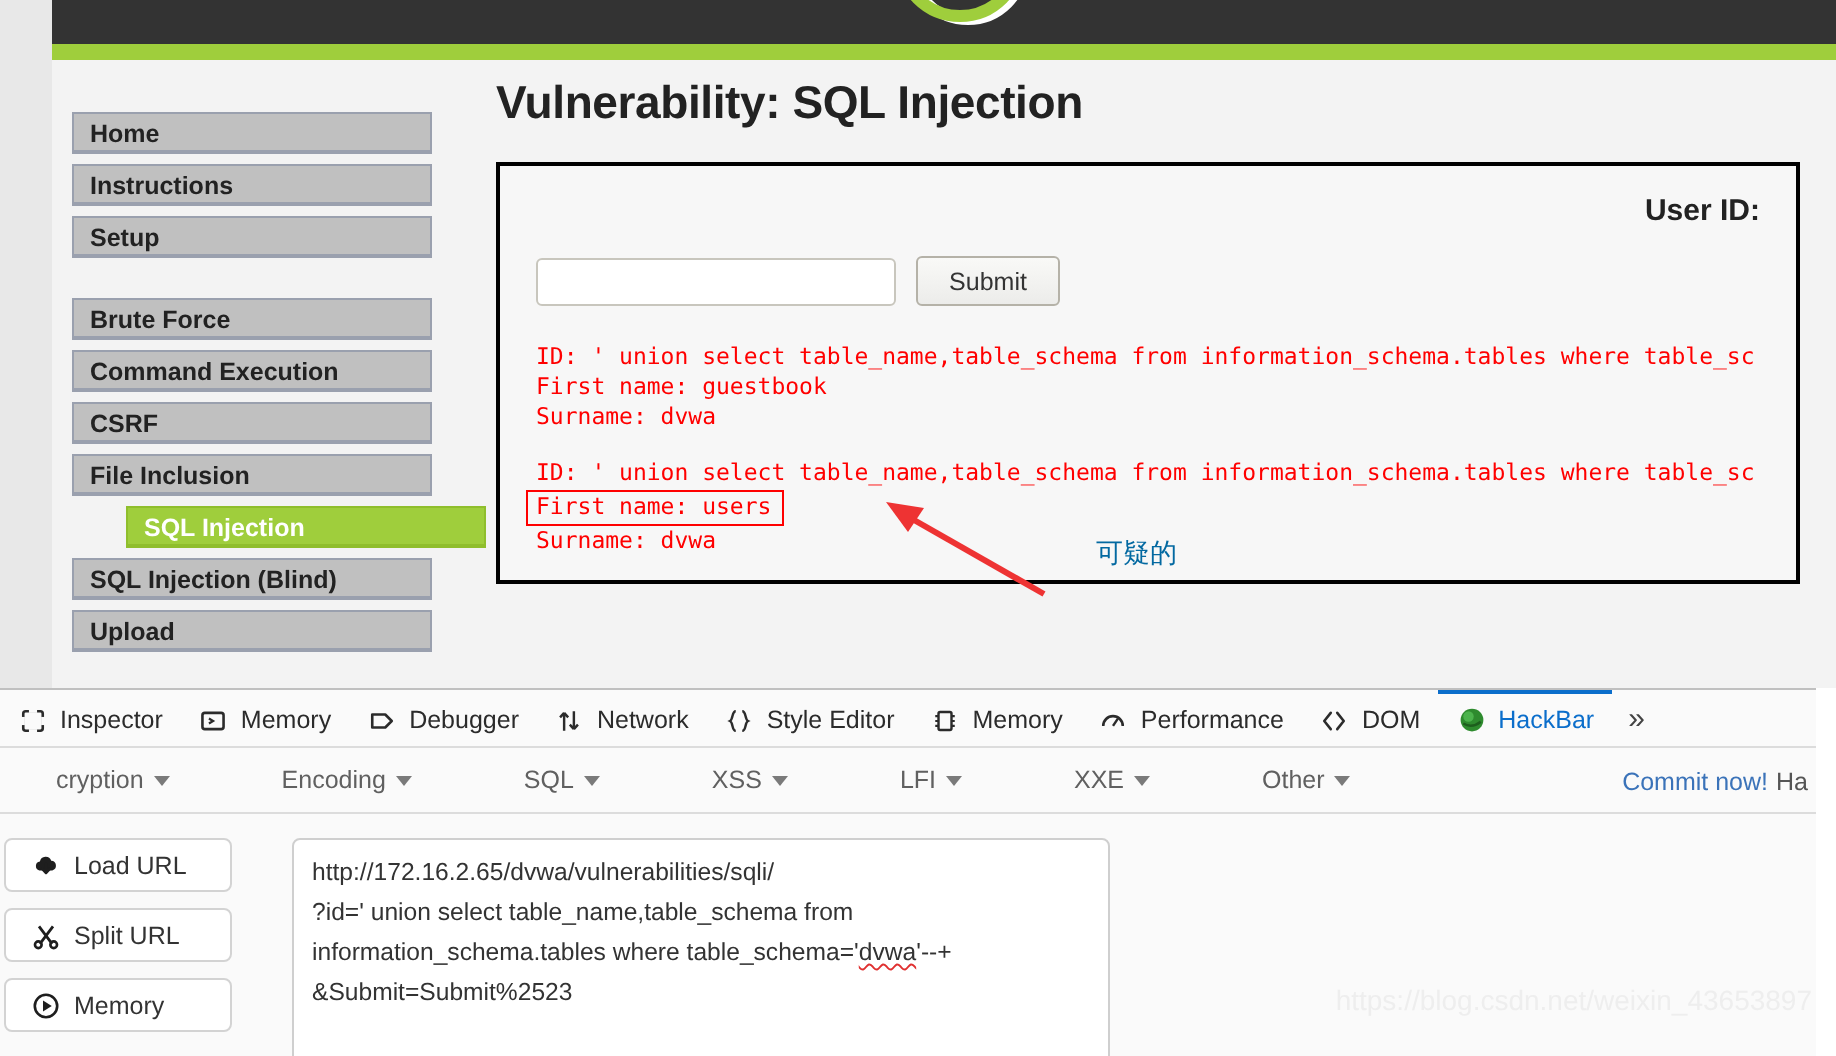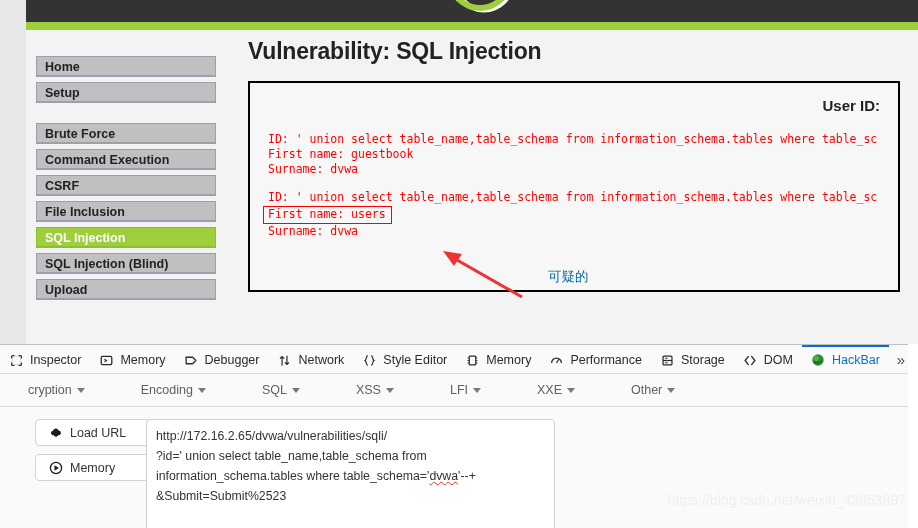--- a/index.html
+++ b/index.html
@@ -37,21 +37,21 @@
   #sidebar {
     position: absolute; left: 36px; top: 56px; width: 170px;
   }
   .nav-item {
     display: block; width: 180px; height: 21px; line-height: 20px;
     background: #c0c0c0; border: 1px solid #9aa0ae; border-bottom-width: 2px;
     color: #222; font-size: 12.5px; font-weight: bold;
     padding-left: 8px; margin-bottom: 5px; cursor: pointer;
     white-space: nowrap; overflow: hidden;
   }
-  .nav-item.active { background: #9fce3c; color: #ffffff; border-color: #8fbe2c; }
+  .nav-item.active { background: #9fce3c; color: #ffffff; border-color: #8fbe2c; margin-left: 27px; }
   .nav-gap { height: 15px; }
 
   
   #content { position: absolute; left: 248px; top: 38px; width: 700px; }
   #page-title {
     font-size: 23px; font-weight: bold; color: #222; margin: 0 0 16px 0;
     letter-spacing: -0.2px;
   }
   #vuln-box {
     position: relative; width: 652px; height: 211px;
@@ -132,21 +132,21 @@
   #commit-tail { color: #555; margin-left: 4px; }
 
   #hb-body { position: relative; padding: 8px 0 0 0; height: 120px; }
   #hb-buttons {
     position: absolute; left: 2px; top: 12px; width: 114px;
   }
   .hb-btn {
     display: flex; align-items: center; gap: 7px;
     width: 114px; height: 27px; margin-bottom: 8px; padding-left: 12px;
     background: #fff; border: 1px solid #d3d3d3; border-radius: 4px;
-    font-size: 12.5px; color: #333; cursor: pointer; margin-left: 33px;
+    font-size: 12.5px; color: #333; cursor: pointer;
   }
   #hb-url {
     position: absolute; left: 146px; top: 12px; width: 409px; height: 118px;
     border: 1px solid #cfcfcf; border-radius: 4px; background: #fff;
     font-family: "Liberation Sans", sans-serif;
     font-size: 12.3px; line-height: 20px; color: #333;
     padding: 6px 9px; resize: none; overflow: hidden;
   }
   .squiggle {
     text-decoration: underline; text-decoration-color: #e03030;
@@ -170,36 +170,41 @@
     <div class="dvwa-logo">
       <svg viewBox="0 0 96 50" width="96" height="50">
         <path d="M20 10 a28 28 0 1 0 56 0 a28 28 0 0 1 -56 0 z" fill="none" stroke="#ffffff" stroke-width="5"></path>
         <path d="M14 6 a30 30 0 1 0 60 0 a30 30 0 0 1 -60 0 z" fill="none" stroke="#9fce3c" stroke-width="6"></path>
       </svg>
     </div>
     <div class="dvwa-greenbar"></div>
 
     <div id="sidebar">
       <div class="nav-item">Home</div>
+      <div class="nav-item">Instructions</div>
       <div class="nav-item">Setup</div>
       <div class="nav-gap"></div>
       <div class="nav-item">Brute Force</div>
       <div class="nav-item">Command Execution</div>
       <div class="nav-item">CSRF</div>
       <div class="nav-item">File Inclusion</div>
       <div class="nav-item active">SQL Injection</div>
       <div class="nav-item">SQL Injection (Blind)</div>
       <div class="nav-item">Upload</div>
     </div>
 
     <div id="content">
       <h1 id="page-title">Vulnerability: SQL Injection</h1>
 
       <div id="vuln-box">
         <div id="userid-label">User ID:</div>
+        <div class="form-row">
+          <input id="userid-input" type="text" value="" style="">
+          <button id="submit-btn">Submit</button>
+        </div>
 
         <div class="sql-out">
           <div class="sql-block">
             <div>ID: ' union select table_name,table_schema from information_schema.tables where table_sc</div>
             <div>First name: guestbook</div>
             <div>Surname: dvwa</div>
           </div>
           <div class="sql-block">
             <div>ID: ' union select table_name,table_schema from information_schema.tables where table_sc</div>
             <div class="boxed-line">First name: users</div>
@@ -284,30 +289,20 @@
         <span class="dt-icon">
           <svg width="13" height="13" viewBox="0 0 16 16">
               <path d="M2 11 a6 6 0 0 1 12 0" fill="none" stroke="#2b2b2b" stroke-width="1.6"></path>
               <path d="M8 11 L11 6.5" stroke="#2b2b2b" stroke-width="1.5"></path>
             </svg>
         </span>
         <span>Performance</span>
       </div>
       <div class="dt-tab">
         <span class="dt-icon">
-          <svg width="13" height="13" viewBox="0 0 16 16">
-              <rect x="2.5" y="2.5" width="11" height="11" rx="1.2" fill="none" stroke="#2b2b2b" stroke-width="1.5"></rect>
-              <path d="M2.5 8 h11" stroke="#2b2b2b" stroke-width="1.5"></path>
-              <path d="M5 5.3 h3 M5 10.7 h3" stroke="#2b2b2b" stroke-width="1.3"></path>
-            </svg>
-        </span>
-        <span>Storage</span>
-      </div>
-      <div class="dt-tab">
-        <span class="dt-icon">
           <svg width="14" height="13" viewBox="0 0 16 16">
               <path d="M6 3 L2 8 L6 13" fill="none" stroke="#2b2b2b" stroke-width="1.6" stroke-linecap="round" stroke-linejoin="round"></path>
               <path d="M10 3 L14 8 L10 13" fill="none" stroke="#2b2b2b" stroke-width="1.6" stroke-linecap="round" stroke-linejoin="round"></path>
             </svg>
         </span>
         <span>DOM</span>
       </div>
       <div class="dt-tab sel">
         <span class="dt-icon">
           <svg width="14" height="14" viewBox="0 0 16 16">
@@ -342,37 +337,51 @@
         <span>LFI</span>
         <span class="caret"></span>
       </div>
       <div class="hb-menu-item">
         <span>XXE</span>
         <span class="caret"></span>
       </div>
       <div class="hb-menu-item">
         <span>Other</span>
         <span class="caret"></span>
+      </div>
+      <div id="hb-right">
+        <span id="commit-link">Commit now!</span>
+        <span id="commit-tail">Ha</span>
       </div>
     </div>
 
     <div id="hb-body">
       <div id="hb-buttons">
         <div class="hb-btn">
           <span class="dt-icon">
             <svg width="14" height="14" viewBox="0 0 16 16">
                 <path d="M4.2 10.5 a2.6 2.6 0 0 1 0.3 -5.1 a3.4 3.4 0 0 1 6.5 -0.4 a2.8 2.8 0 0 1 0.6 5.5 z" fill="#1e1e1e"></path>
                 <path d="M8 7 v4.2 M8 11.8 L5.9 9.6 M8 11.8 L10.1 9.6" stroke="#1e1e1e" stroke-width="1.7" fill="none" stroke-linecap="round"></path>
               </svg>
           </span>
           <span>Load URL</span>
         </div>
         <div class="hb-btn">
           <span class="dt-icon">
             <svg width="14" height="14" viewBox="0 0 16 16">
+                <path d="M4 2.5 L11.5 12.5 M12 2.5 L4.5 12.5" stroke="#1e1e1e" stroke-width="1.6" fill="none"></path>
+                <circle cx="3.6" cy="13" r="1.9" fill="none" stroke="#1e1e1e" stroke-width="1.5"></circle>
+                <circle cx="12.4" cy="13" r="1.9" fill="none" stroke="#1e1e1e" stroke-width="1.5"></circle>
+              </svg>
+          </span>
+          <span>Split URL</span>
+        </div>
+        <div class="hb-btn">
+          <span class="dt-icon">
+            <svg width="14" height="14" viewBox="0 0 16 16">
                 <circle cx="8" cy="8" r="6.4" fill="none" stroke="#1e1e1e" stroke-width="1.5"></circle>
                 <polygon points="6.3,4.9 11.3,8 6.3,11.1" fill="#1e1e1e"></polygon>
               </svg>
           </span>
           <span>Memory</span>
         </div>
       </div>
 
       <div id="hb-url"><span>http://172.16.2.65/dvwa/vulnerabilities/sqli/</span><br><span>?id=' union select table_name,table_schema from</span><br><span>information_schema.tables where table_schema='</span><span class="squiggle">dvwa</span><span>'--+</span><br><span>&amp;Submit=Submit%2523</span></div>
 

